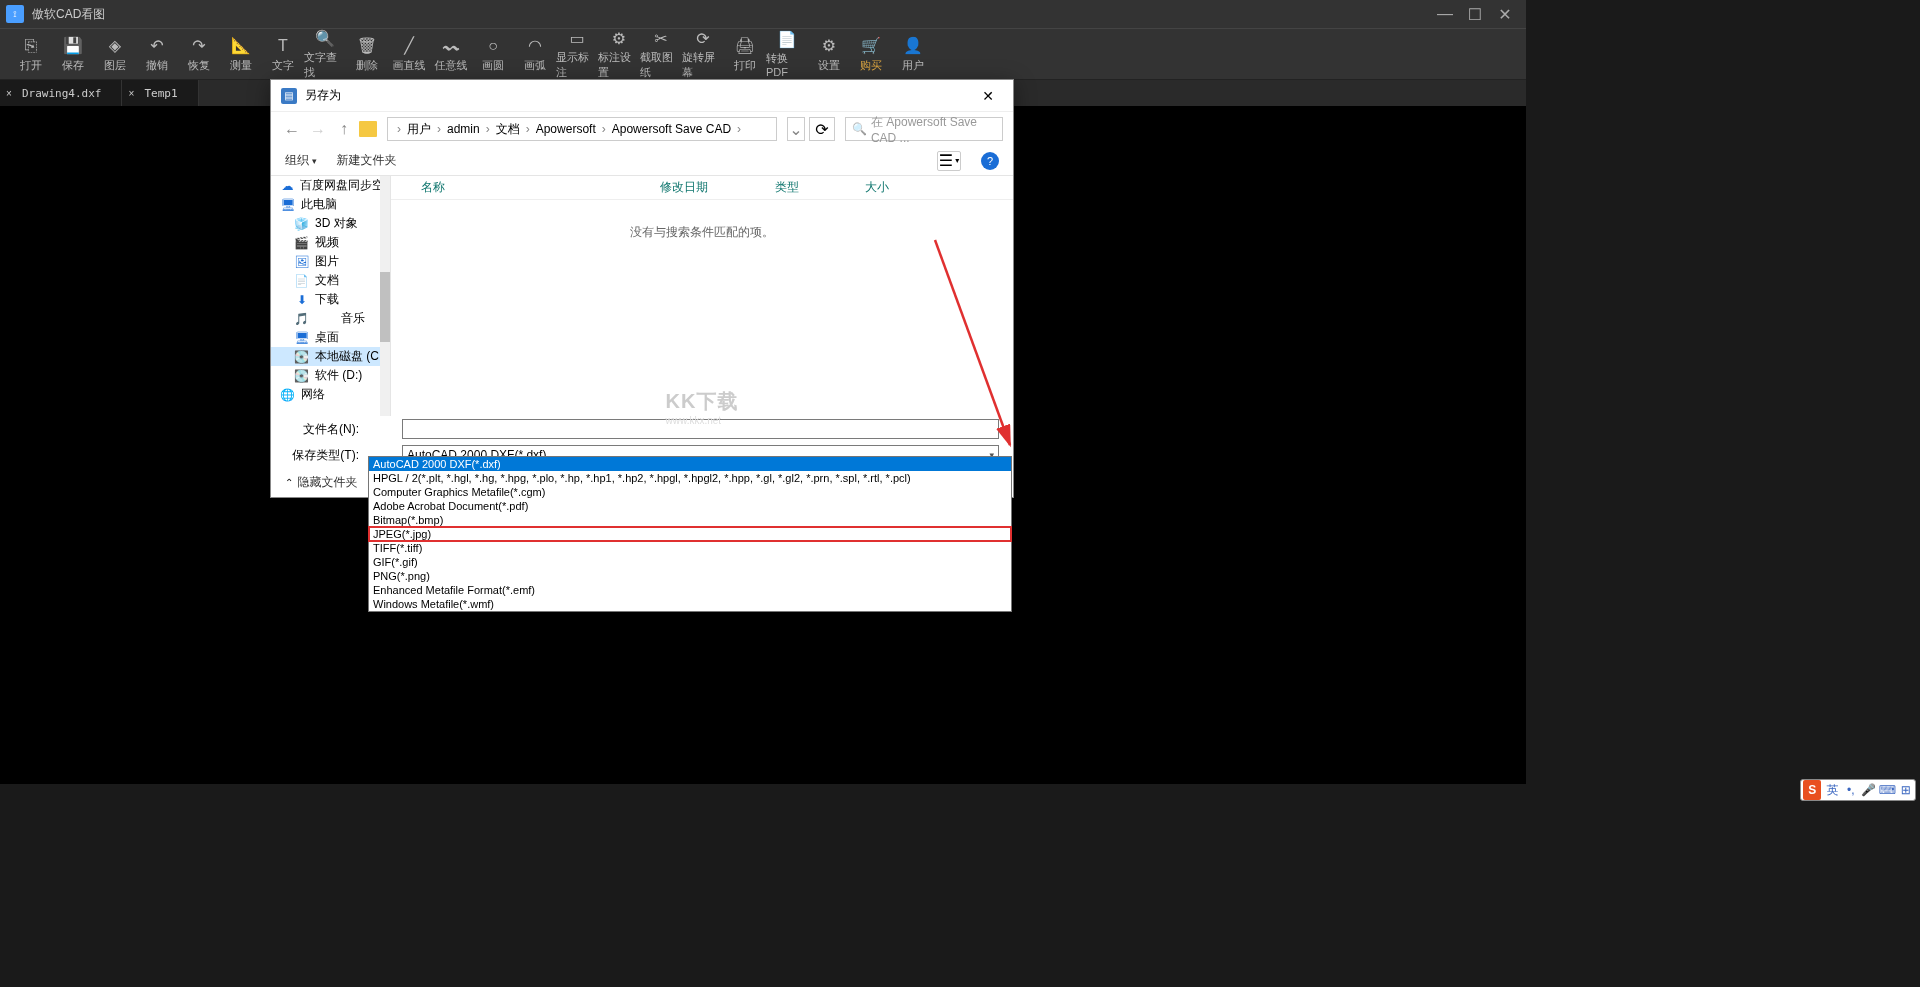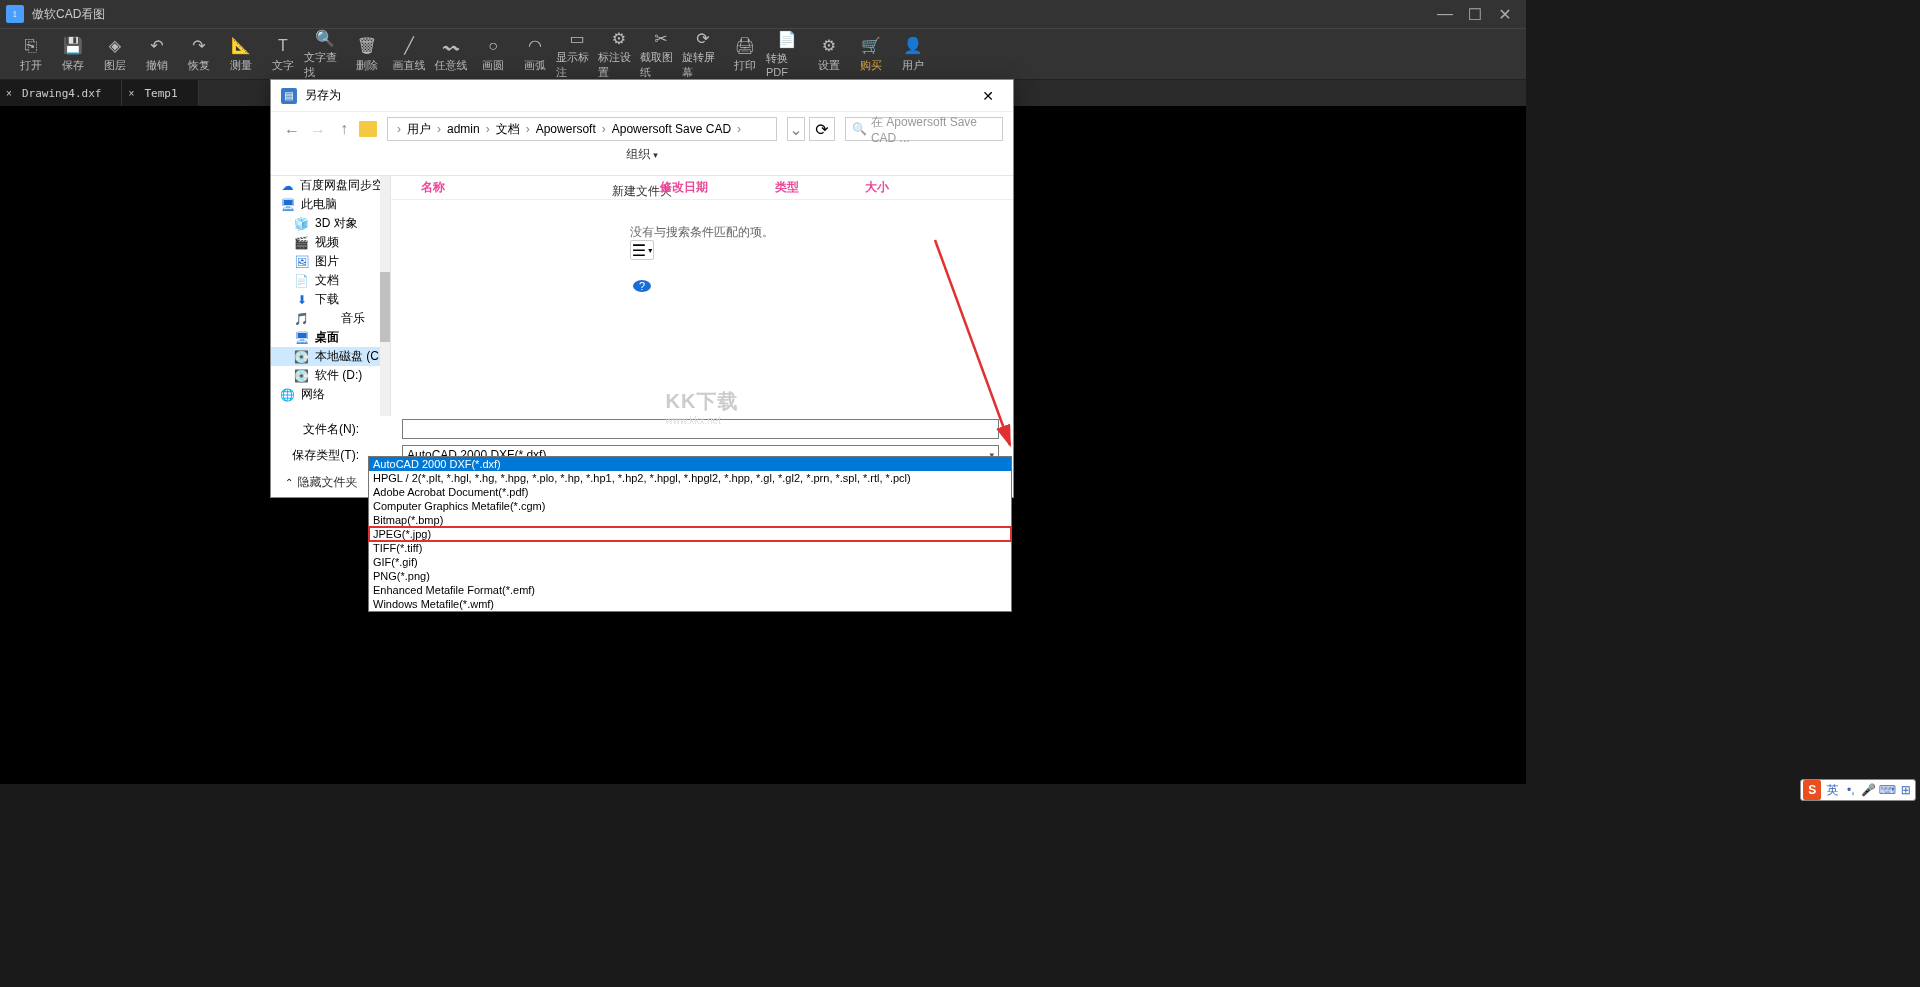--- a/index.html
+++ b/index.html
@@ -42,37 +42,37 @@
 .nav-row { height: 34px; display: flex; align-items: center; padding: 0 10px; gap: 4px; }
 .nav-btn { width: 22px; height: 22px; display: flex; align-items: center; justify-content: center; color: #888; cursor: pointer; }
 .nav-folder { width: 18px; height: 16px; background: #f5c842; border-radius: 1px; }
 .breadcrumb { flex: 1; border: 1px solid #ccc; height: 24px; display: flex; align-items: center; padding: 0 6px; font-size: 12px; margin: 0 6px; }
 .breadcrumb span { margin: 0 3px; }
 .bc-arrow { color: #888; }
 .refresh-btn { width: 26px; height: 24px; border: 1px solid #ccc; display: flex; align-items: center; justify-content: center; cursor: pointer; }
 .search-box { width: 158px; height: 24px; border: 1px solid #ccc; padding: 0 6px; font-size: 12px; display: flex; align-items: center; color: #999; margin-left: 6px; }
 
 
-.org-row { height: 30px; display: flex; align-items: center; padding: 0 14px; gap: 20px; border-bottom: 1px solid #e5e5e5; flex-direction: column; }
+.org-row { height: 30px; display: flex; align-items: center; padding: 0 14px; gap: 20px; border-bottom: 1px solid #e5e5e5; }
 .org-link { font-size: 12px; color: #333; cursor: pointer; display:flex; align-items:center; gap:3px; }
 .org-spacer { flex: 1; }
 .view-btn { width: 24px; height: 20px; border: 1px solid #ccc; border-radius: 2px; display:flex; align-items:center; justify-content:center; cursor:pointer; }
 .help-btn { width: 18px; height: 18px; background: #1a6dd6; color: #fff; border-radius: 50%; font-size: 11px; display:flex; align-items:center; justify-content:center; cursor:pointer; }
 
 
 .dlg-body { display: flex; height: 240px; }
 .sidebar { width: 120px; border-right: 1px solid #e5e5e5; overflow: hidden; position: relative; }
 .sb-item { height: 19px; display: flex; align-items: center; padding-left: 12px; font-size: 12px; gap: 6px; cursor: pointer; }
 .sb-item.sel { background: #cde8ff; }
 .sb-ico { width: 14px; height: 14px; display: inline-flex; align-items: center; justify-content: center; }
 .sb-scroll { position: absolute; right: 0; top: 0; width: 10px; height: 100%; background: #f0f0f0; }
 .sb-thumb { position: absolute; right: 0; top: 96px; width: 10px; height: 70px; background: #c0c0c0; }
 
 .file-area { flex: 1; position: relative; }
-.cols { display: flex; height: 24px; align-items: center; padding-left: 30px; font-size: 12px; color: #ec4899; border-bottom: 1px solid #eee; font-weight: bold;}
+.cols { display: flex; height: 24px; align-items: center; padding-left: 30px; font-size: 12px; color: #0f766e; border-bottom: 1px solid #eee;}
 .cols div { }
 .col-name { width: 200px; }
 .col-date { width: 115px; margin-left: 39px; }
 .col-type { width: 90px; }
 .col-size { }
 .empty-msg { text-align: center; color: #666; font-size: 12px; margin-top: 24px; }
 .watermark { position: absolute; left: 50%; top: 212px; transform: translateX(-50%); text-align: left; }
 .watermark .wm1 { font-size: 20px; color: #ccc; font-weight: bold; letter-spacing: 1px; }
 .watermark .wm2 { font-size: 10px; color: #ddd; }
 
@@ -293,21 +293,21 @@
         <div class="sb-item" style="padding-left: 24px;">
           <span class="sb-ico" style="color:#1a6dd6">⬇</span>
           <span style="white-space:nowrap;overflow:hidden;">下载</span>
         </div>
         <div class="sb-item" style="padding-left: 24px;">
           <span class="sb-ico" style="color:#1a6dd6">🎵</span>
           <span style="white-space:nowrap;overflow:hidden;margin-left:26px;">音乐</span>
         </div>
         <div class="sb-item" style="padding-left: 24px;">
           <span class="sb-ico" style="color:#1a6dd6">🖥</span>
-          <span style="white-space:nowrap;overflow:hidden;font-weight:bold;">桌面</span>
+          <span style="white-space:nowrap;overflow:hidden;">桌面</span>
         </div>
         <div class="sb-item sel" style="padding-left: 24px;">
           <span class="sb-ico" style="color:#888">💽</span>
           <span style="white-space:nowrap;overflow:hidden;">本地磁盘 (C:)</span>
         </div>
         <div class="sb-item" style="padding-left: 24px;">
           <span class="sb-ico" style="color:#888">💽</span>
           <span style="white-space:nowrap;overflow:hidden;">软件 (D:)</span>
         </div>
         <div class="sb-item" style="padding-left: 10px;">
@@ -345,22 +345,22 @@
   </div>
   <div class="hide-row">
     <span style="font-size:10px;margin-right:4px">⌃</span>
     <span class="hide-link">隐藏文件夹</span>
   </div>
 </div>
 
 <div class="dropdown-list" id="ddlist">
     <div class="dd-item sel">AutoCAD 2000 DXF(*.dxf)</div>
     <div class="dd-item">HPGL / 2(*.plt, *.hgl, *.hg, *.hpg, *.plo, *.hp, *.hp1, *.hp2, *.hpgl, *.hpgl2, *.hpp, *.gl, *.gl2, *.prn, *.spl, *.rtl, *.pcl)</div>
+    <div class="dd-item">Computer Graphics Metafile(*.cgm)</div>
     <div class="dd-item">Adobe Acrobat Document(*.pdf)</div>
-    <div class="dd-item">Computer Graphics Metafile(*.cgm)</div>
     <div class="dd-item">Bitmap(*.bmp)</div>
     <div class="dd-item boxed">JPEG(*.jpg)</div>
     <div class="dd-item">TIFF(*.tiff)</div>
     <div class="dd-item">GIF(*.gif)</div>
     <div class="dd-item">PNG(*.png)</div>
     <div class="dd-item">Enhanced Metafile Format(*.emf)</div>
     <div class="dd-item">Windows Metafile(*.wmf)</div>
   </div>
 
 <svg class="arrow-annot" width="110" height="230">

